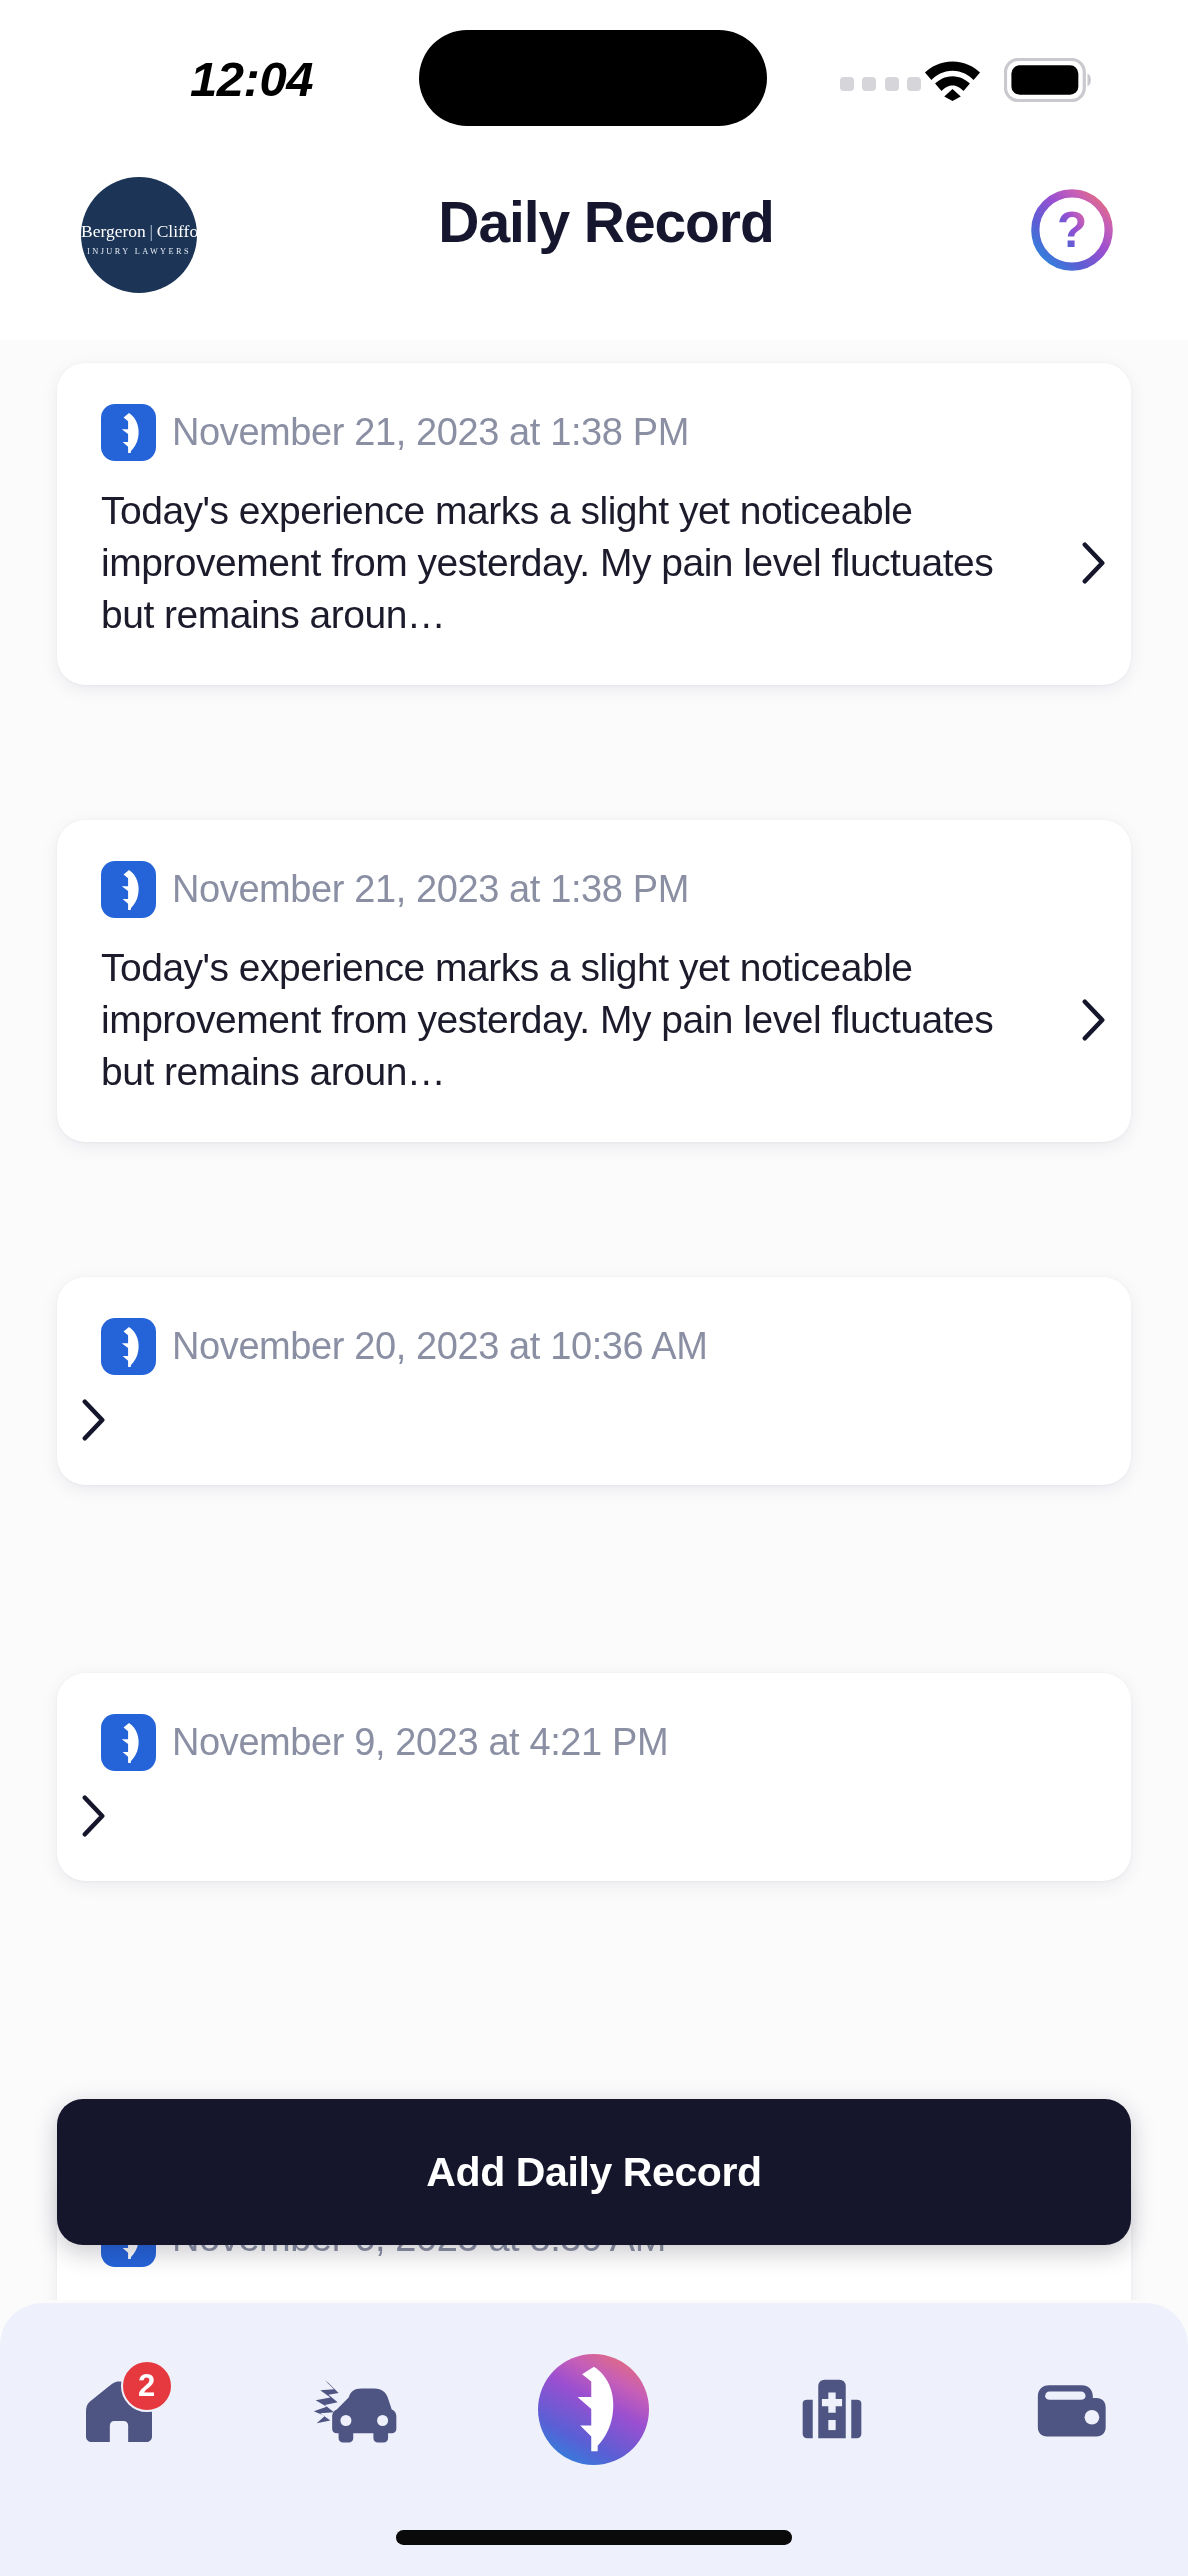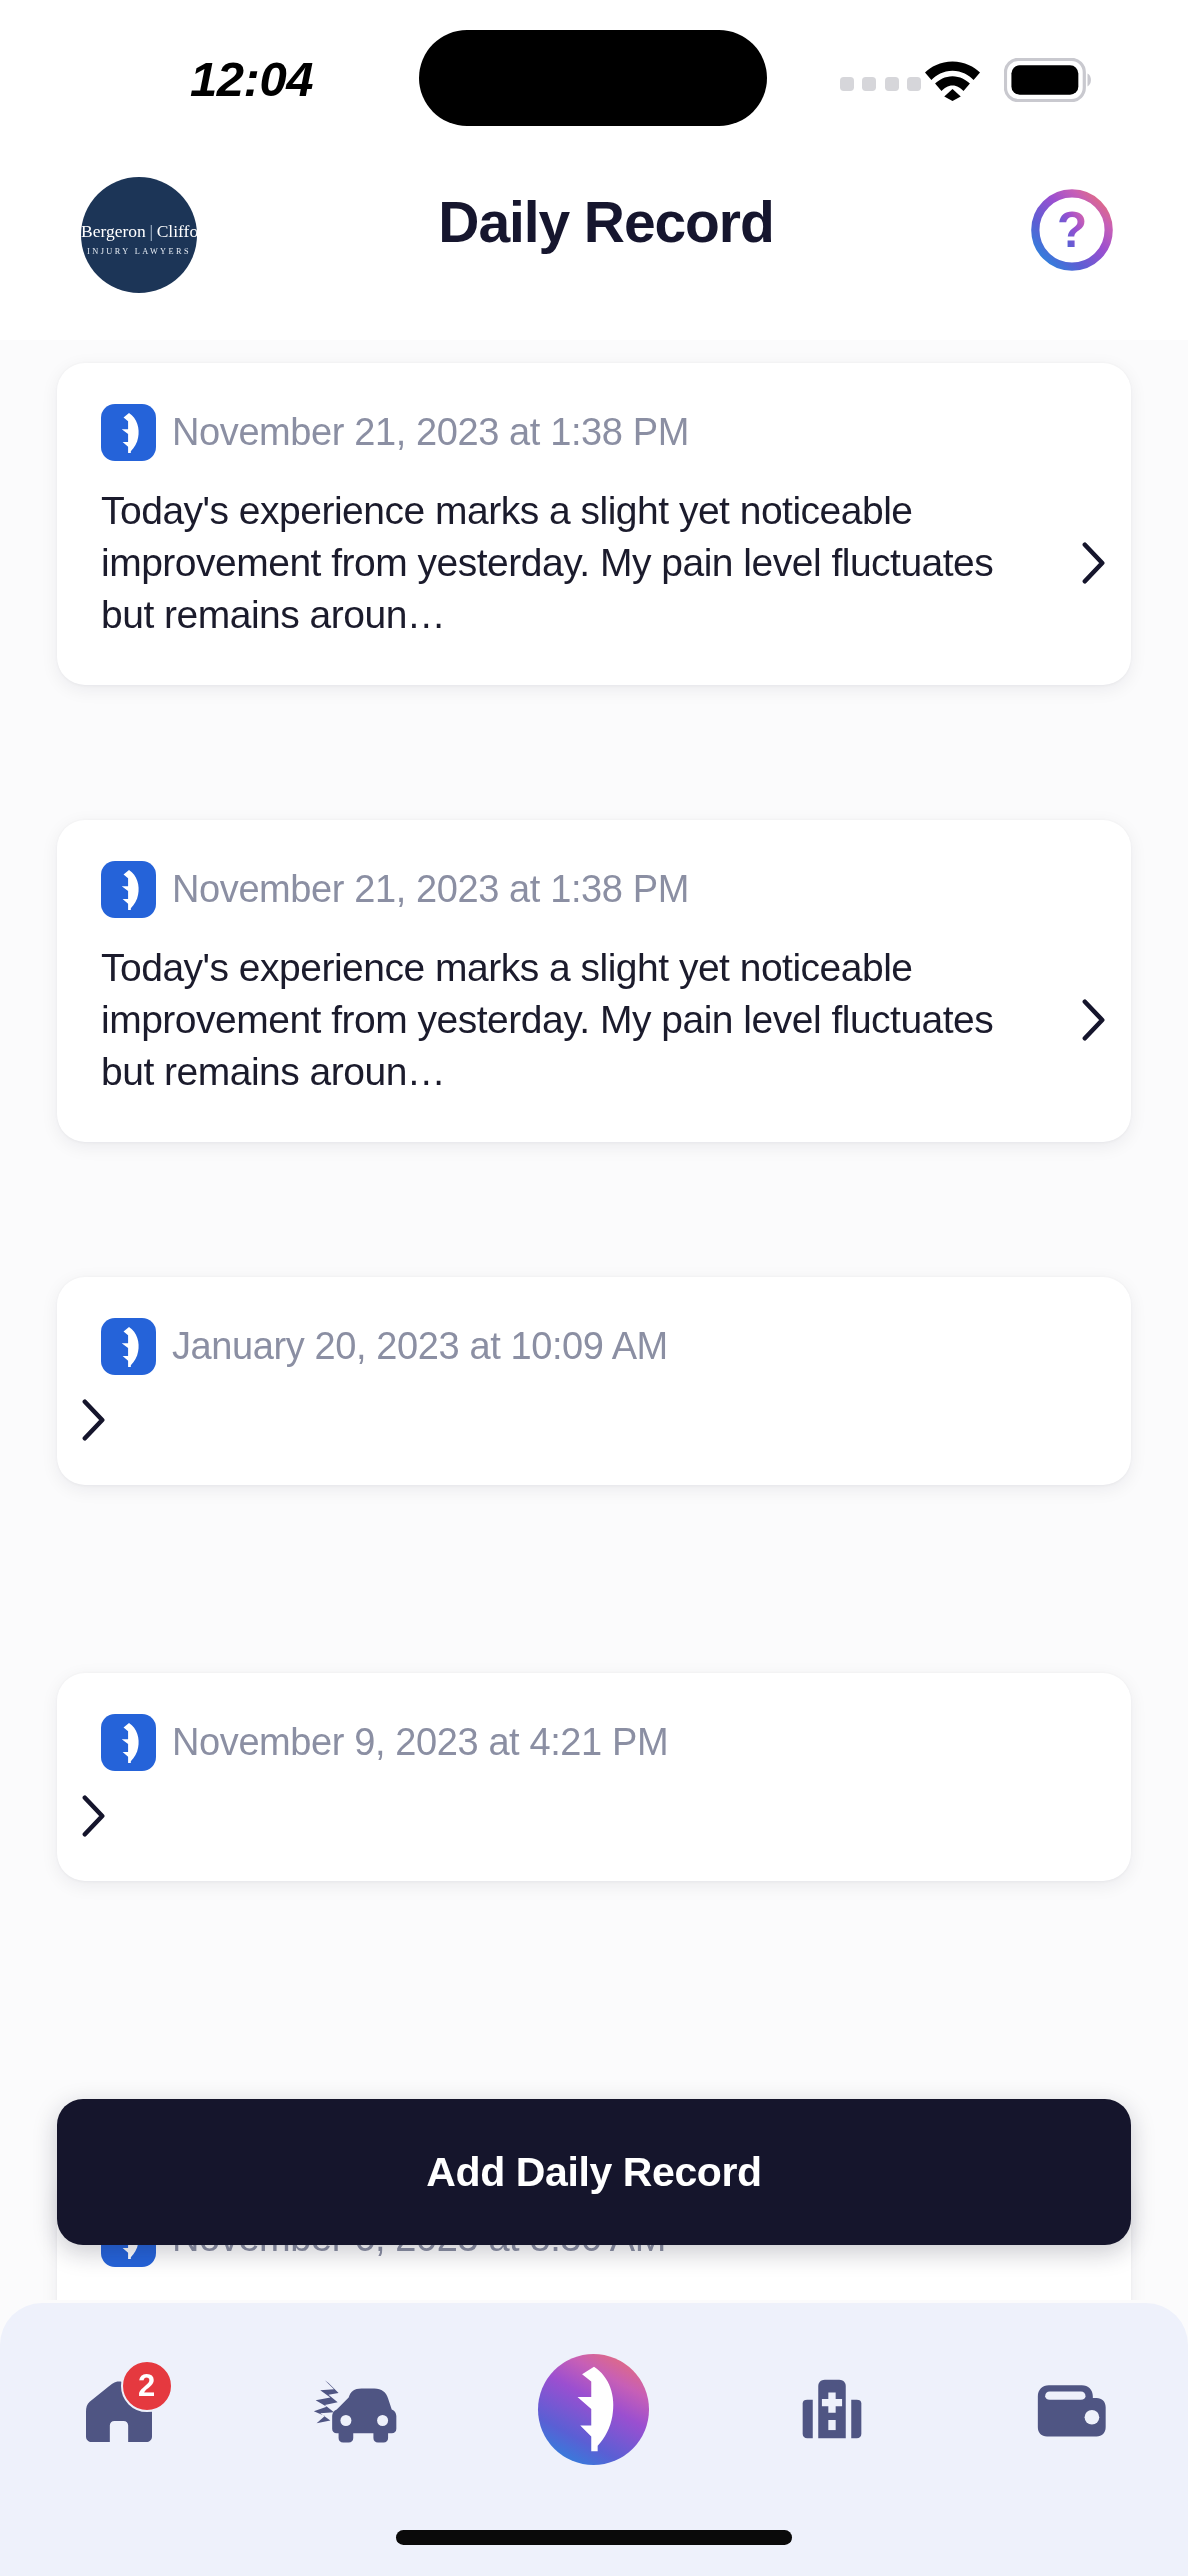--- a/index.html
+++ b/index.html
@@ -406,21 +406,21 @@
       </div>
     </div>
 
     <div class="card" style="top:936px;">
       <div class="card-head">
         <span class="feather-chip">
           <svg viewBox="0 0 34 46">
               <path d="M17 1 C26 7 29 18 27 28 C26 34 23 39 19 43 L19 45 L16 45 L16 38 L10 33 L16 33 L16 24 L9 19 L16 19 L16 10 L11 6 Z" fill="#ffffff"></path>
             </svg>
         </span>
-        <span class="card-date">January 20, 2023 at 10:09 AM</span>
+        <span class="card-date">November 20, 2023 at 10:36 AM</span>
       </div>
       <div class="card-body-row">
         <span class="chev">
           <svg viewBox="0 0 26 46">
               <path d="M3 3 L22 23 L3 43" fill="none" stroke="#15152c" stroke-width="5" stroke-linecap="round" stroke-linejoin="round"></path>
             </svg>
         </span>
       </div>
     </div>
 

